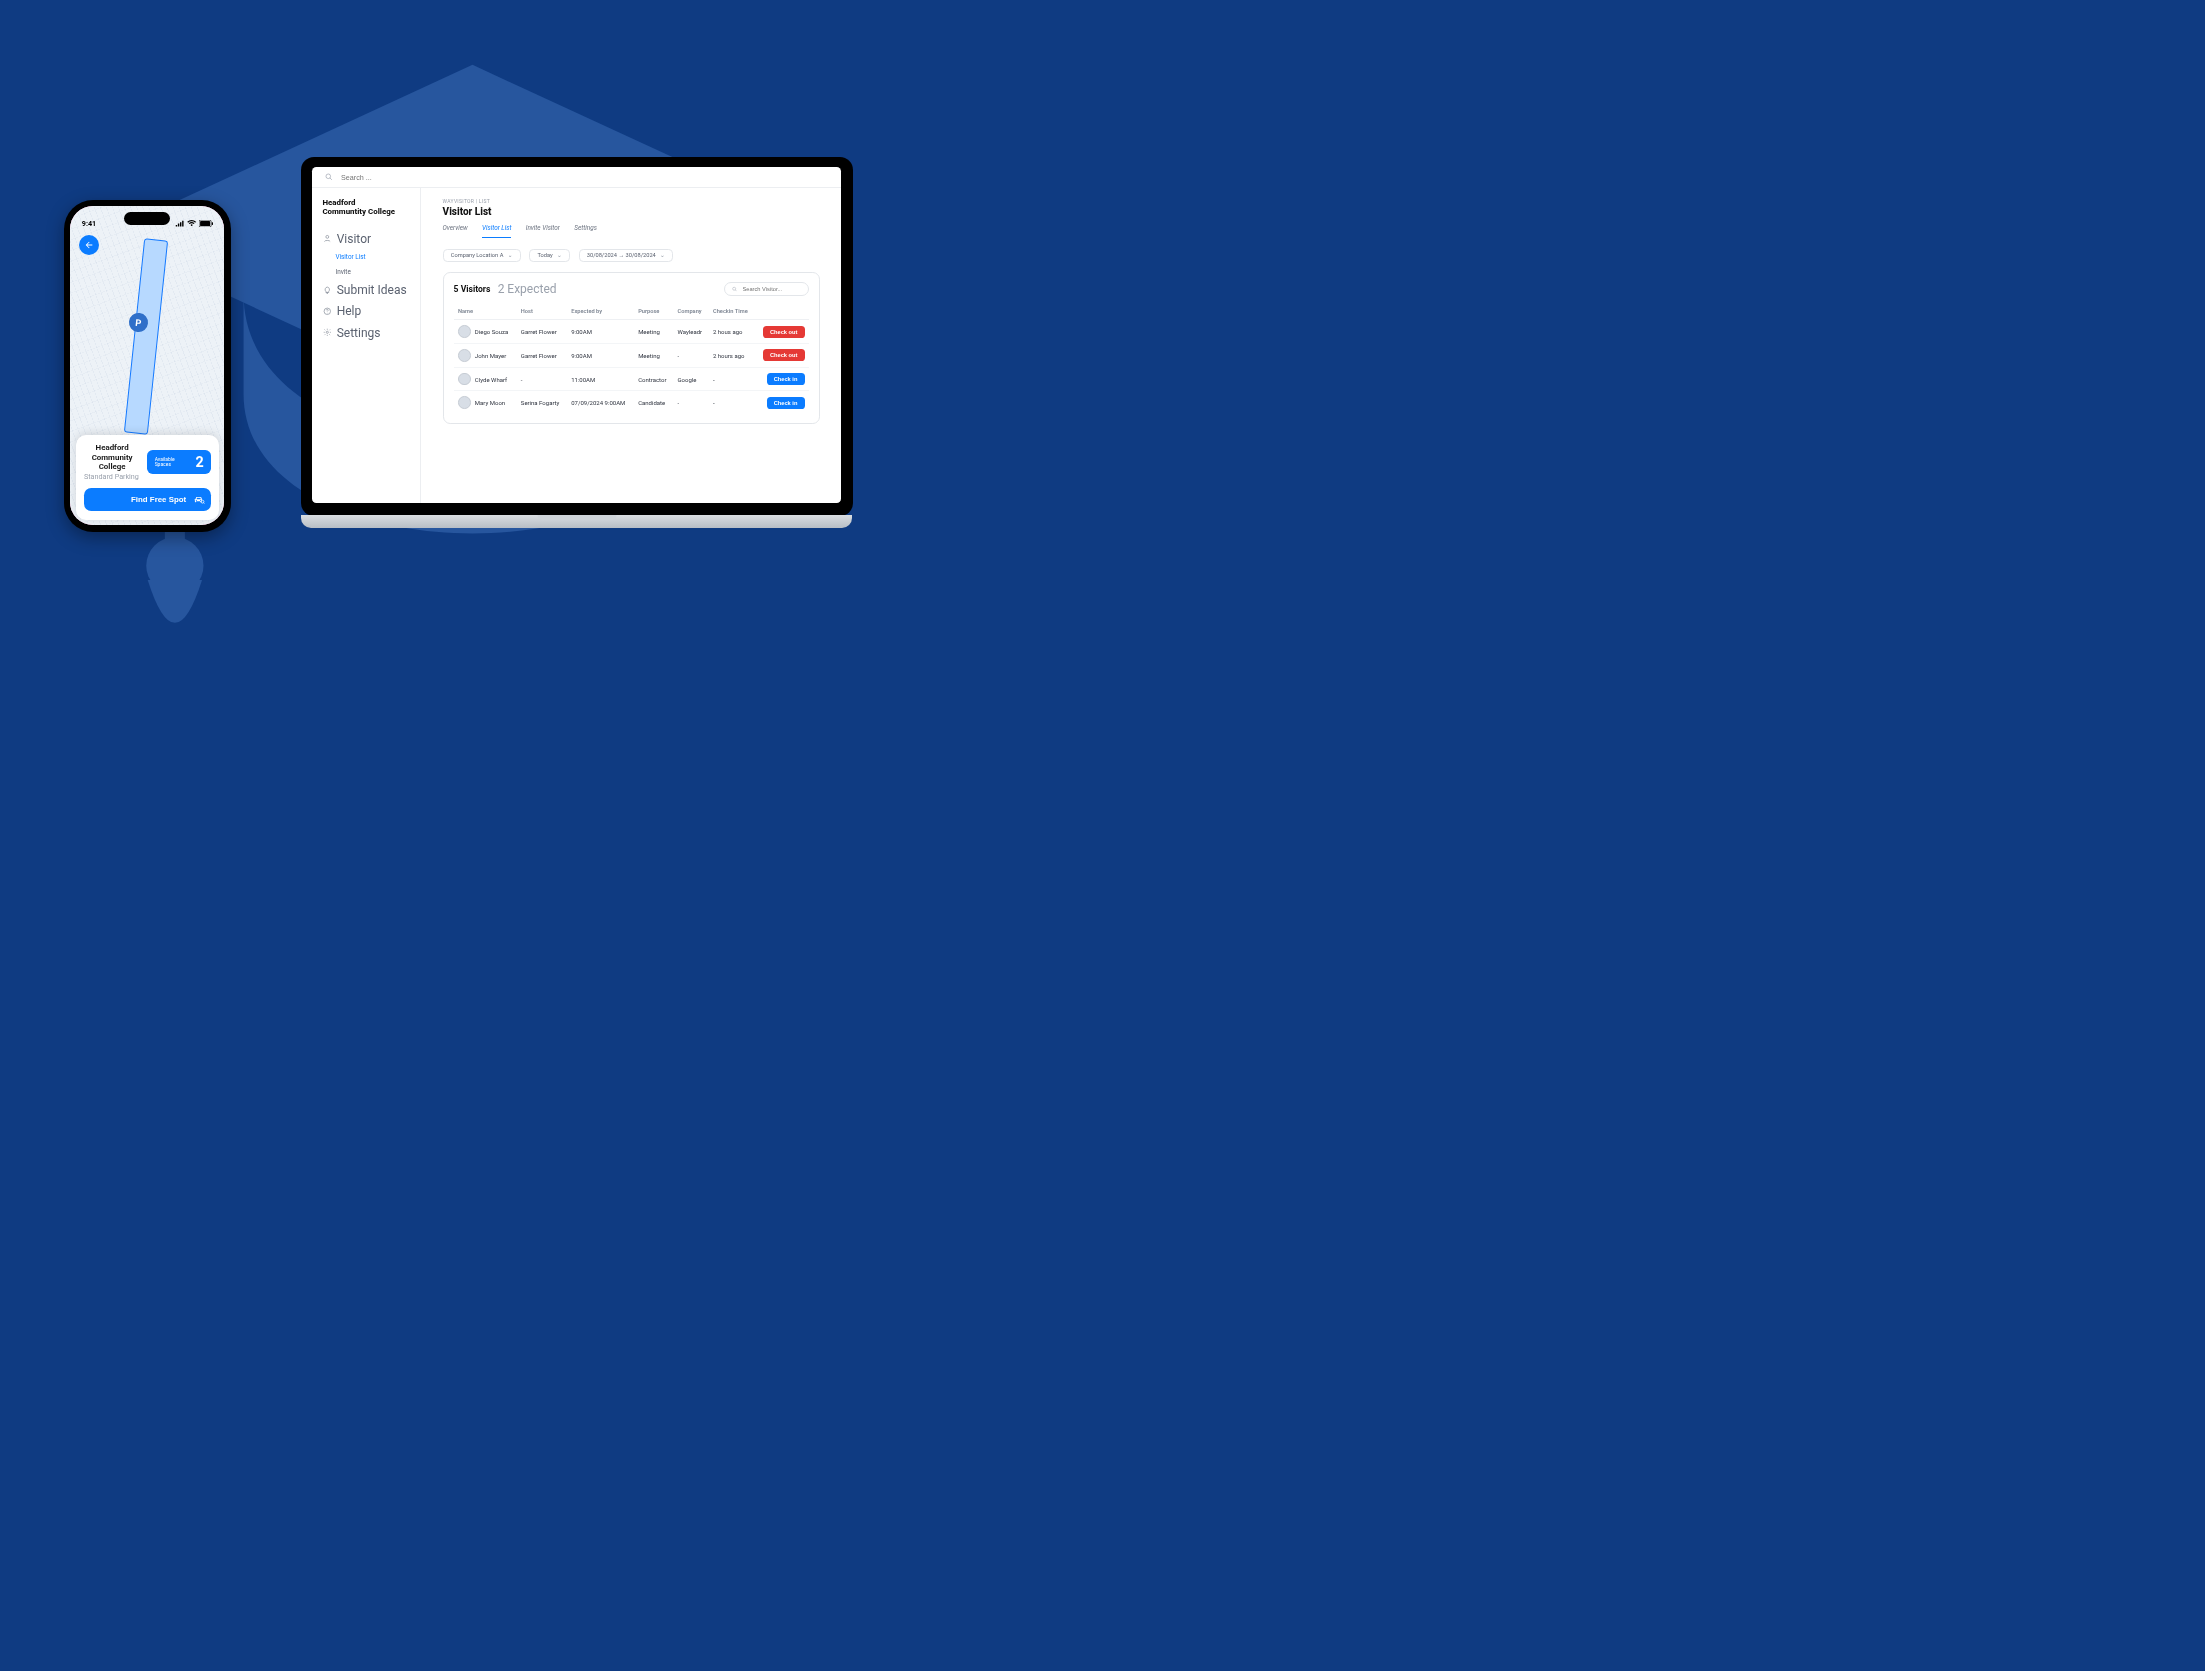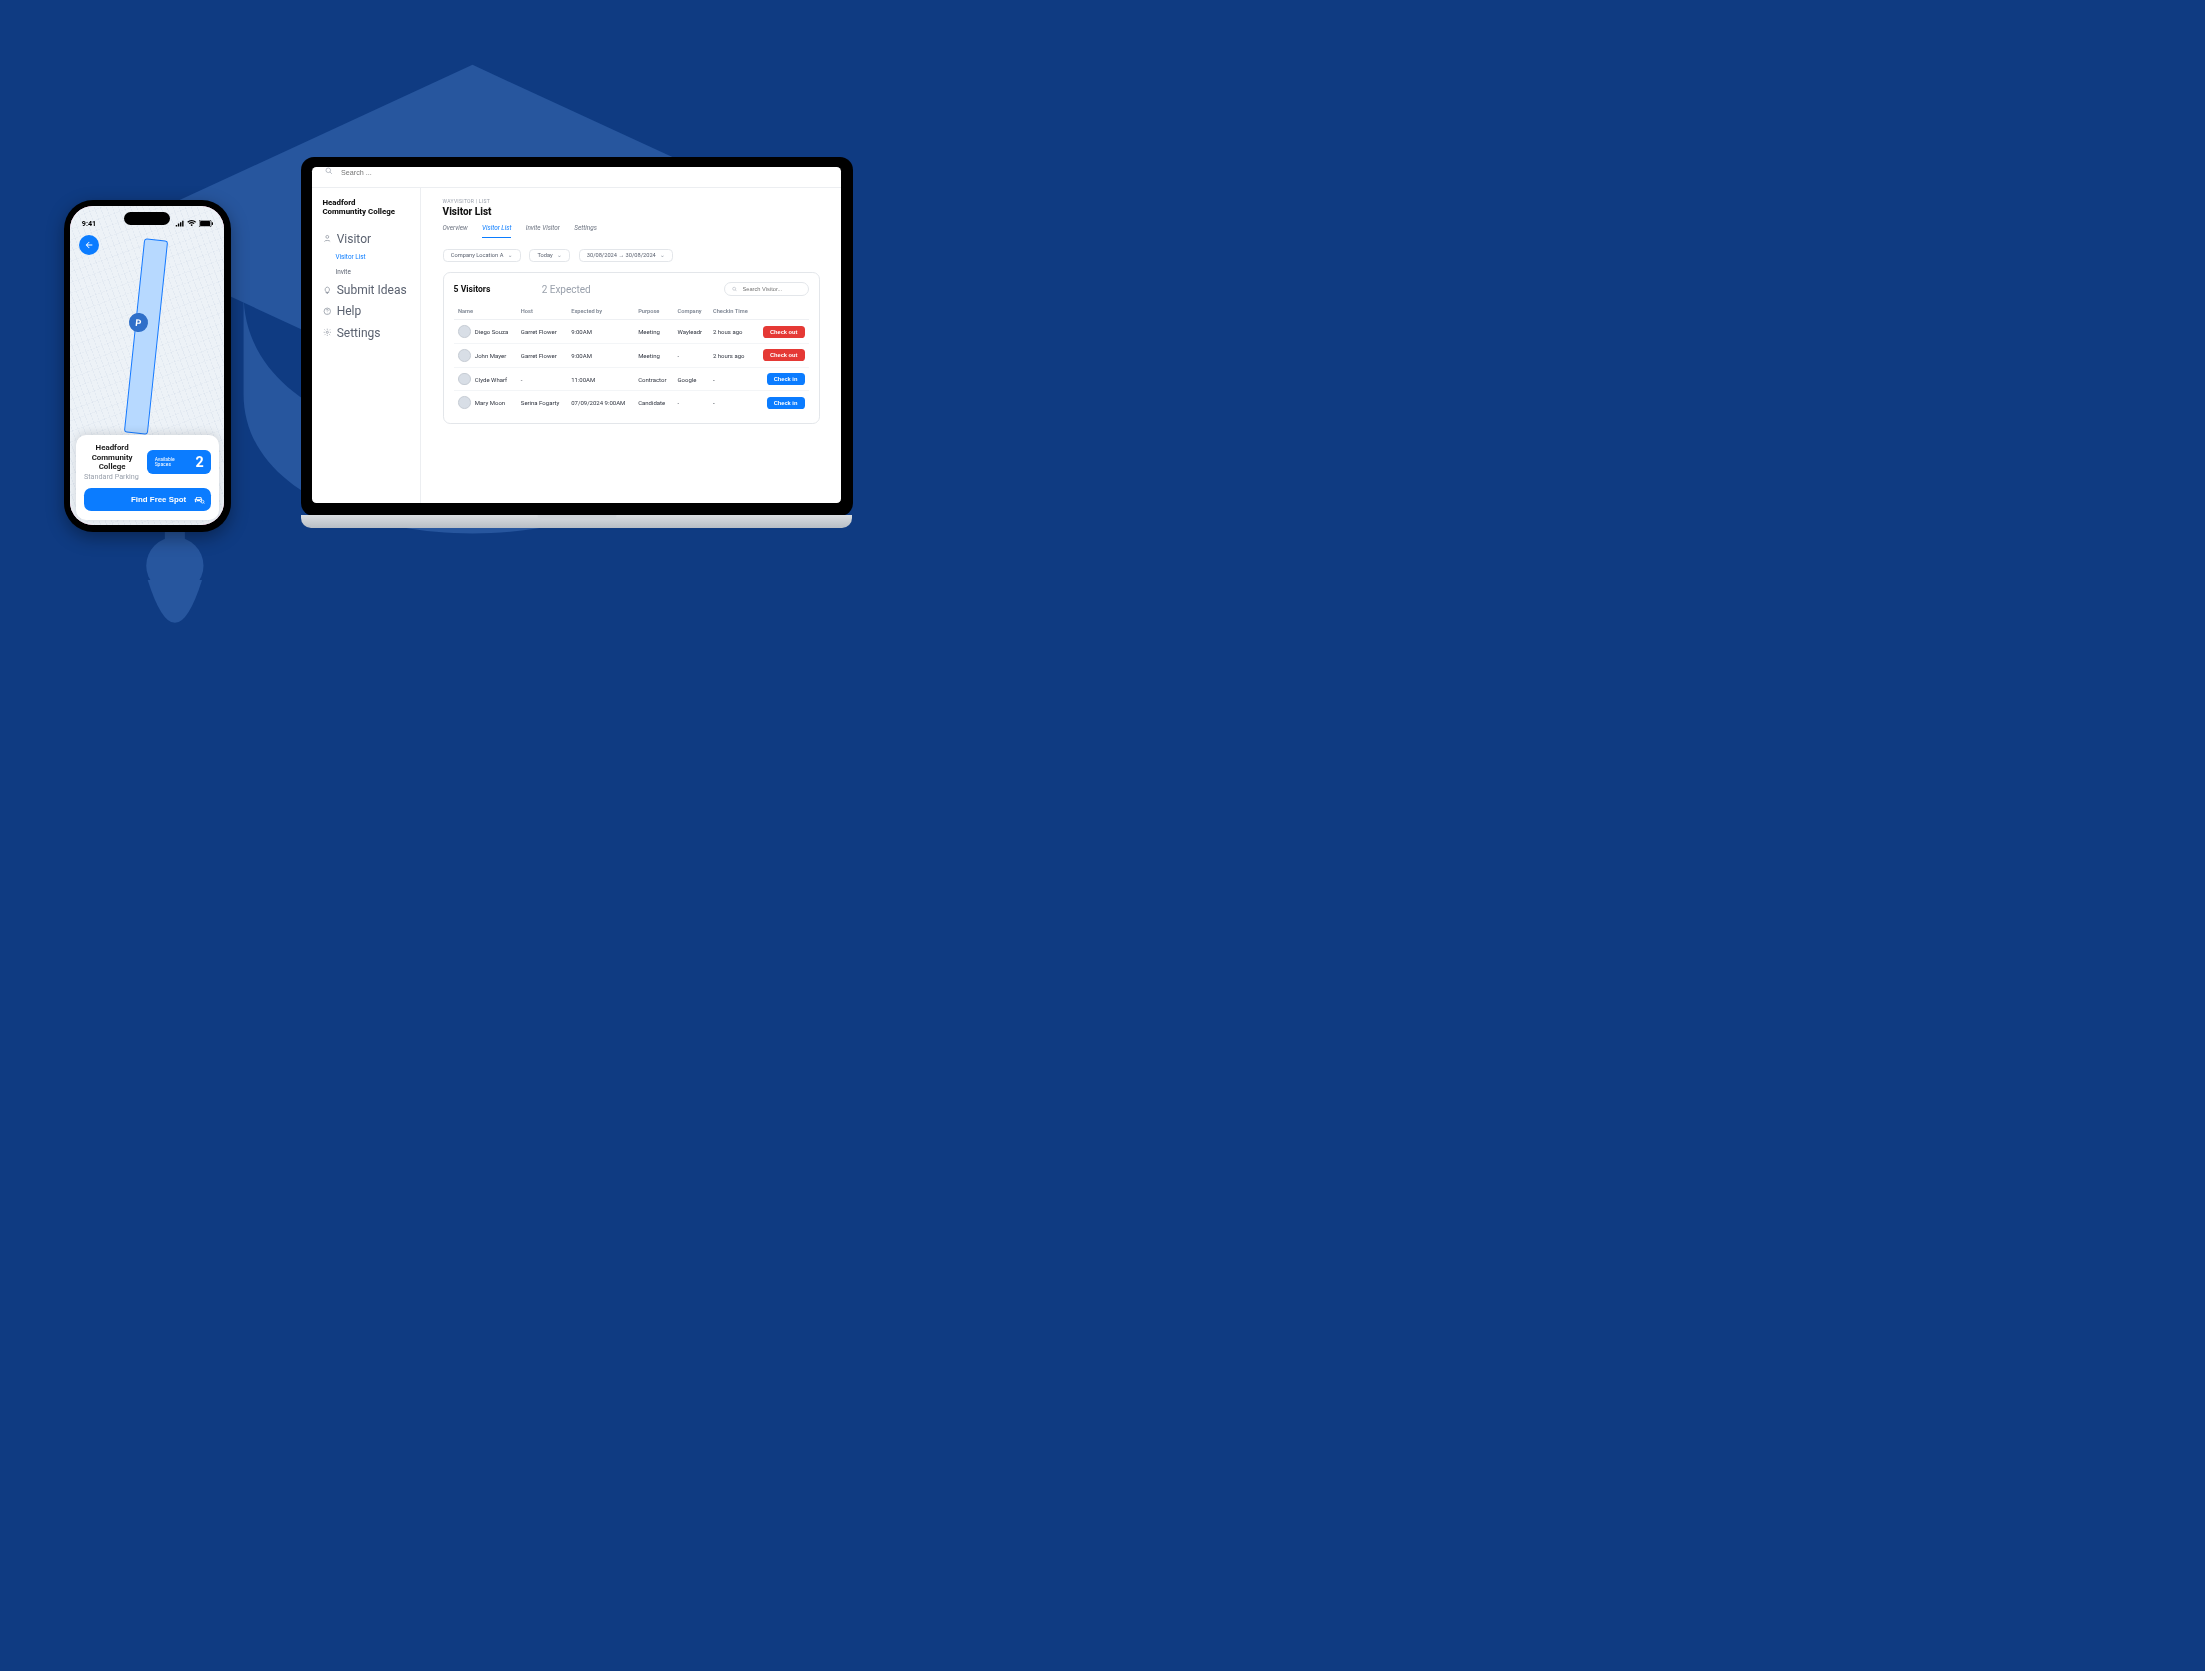--- a/index.html
+++ b/index.html
@@ -107,21 +107,21 @@
   width:551px;height:13px;background:linear-gradient(#d9dde1,#b8bec5);
   border-radius:0 0 10px 10px;margin-top:-1.4px;position:relative;
 }
 .laptop-base::after{
   content:"";position:absolute;top:0;left:50%;transform:translateX(-50%);
   width:79px;height:5.7px;background:#cfd4d9;border-radius:0 0 7.2px 7.2px;
 }
 
 
 .web-topbar{
-  height:20px;border-bottom:0.7px solid #eceef1;display:flex;align-items:flex-start;
+  height:20px;border-bottom:0.7px solid #eceef1;display:flex;align-items:center;
   padding:0 13px;gap:5.7px;color:#9aa1ac;font-size:7.2px;
 }
 
 .web-body{flex:1;display:flex;min-height:0;}
 .sidebar{
   width:92px;border-right:0.7px solid #eceef1;padding:10px 5.7px 0 10px;
 }
 .brand{font-size:7.9px;font-weight:800;line-height:1.18;color:#111;white-space:pre-line;margin-bottom:11.4px;}
 .side-item{
   display:flex;align-items:center;gap:5px;font-size:12px;color:#5b6270;
@@ -143,21 +143,21 @@
   border:0.7px solid #e3e6ea;border-radius:4.3px;padding:2.9px 7.2px;font-size:5.7px;color:#5b6270;
   display:flex;align-items:center;gap:4.3px;background:#fff;cursor:pointer;
 }
 .pill .chev{font-size:5.7px;color:#9aa1ac;}
 
 .card{
   border:0.7px solid #e3e6ea;border-radius:7.2px;padding:8.6px 10px;
 }
 .card-head{display:flex;align-items:center;gap:7.2px;margin-bottom:7.2px;}
 .visitors-count{font-size:8.6px;font-weight:700;color:#111;}
-.expected{font-size:10px;color:#9aa1ac;margin-left:44px;}
+.expected{font-size:12px;color:#9aa1ac;}
 .search-visitor{
   margin-left:auto;display:flex;align-items:center;gap:3.6px;
   border:0.7px solid #e3e6ea;border-radius:10px;padding:2.1px 7.2px;font-size:5.7px;color:#9aa1ac;width:69px;
 }
 
 table.visitors{width:100%;border-collapse:collapse;font-size:6px;color:#303540;}
 table.visitors th{
   text-align:left;font-weight:600;font-size:5.7px;color:#7f8794;
   padding:4.3px 4.3px 5.7px;border-bottom:0.7px solid #eef0f3;
 }

